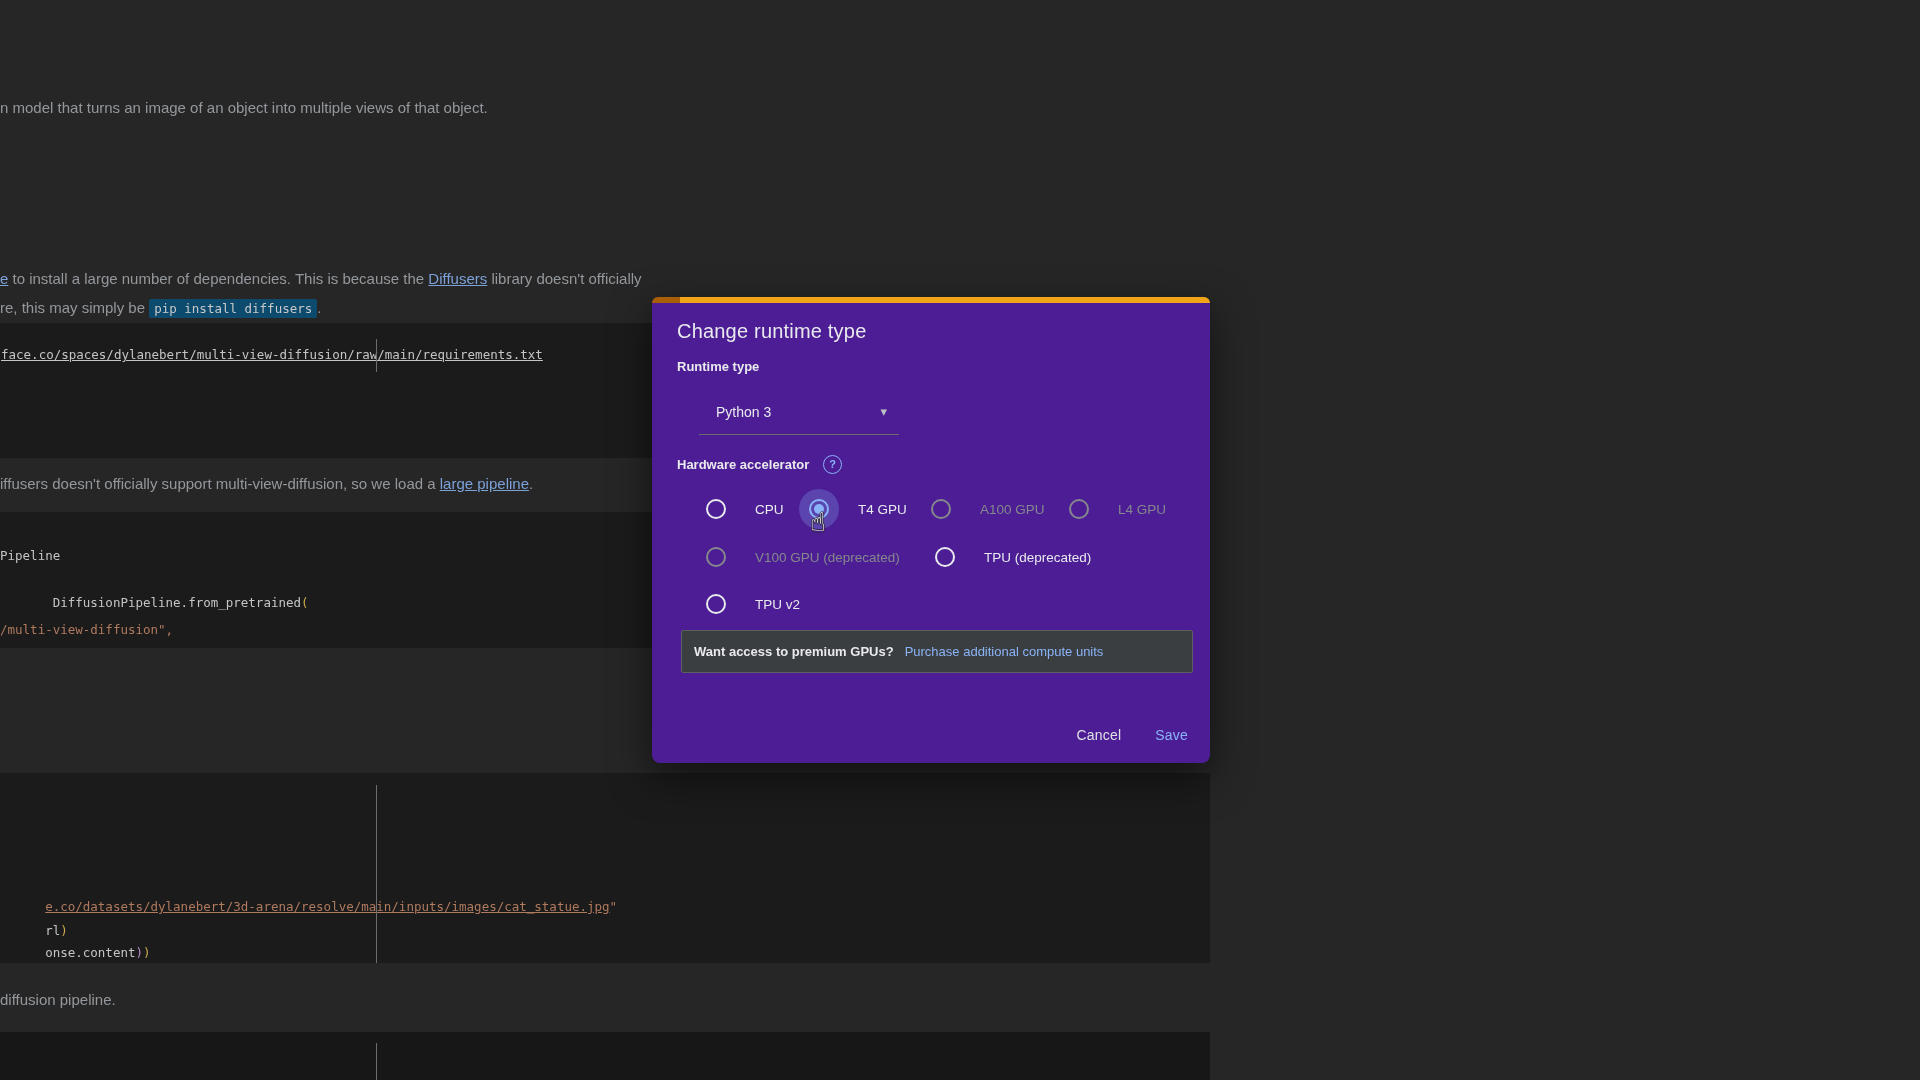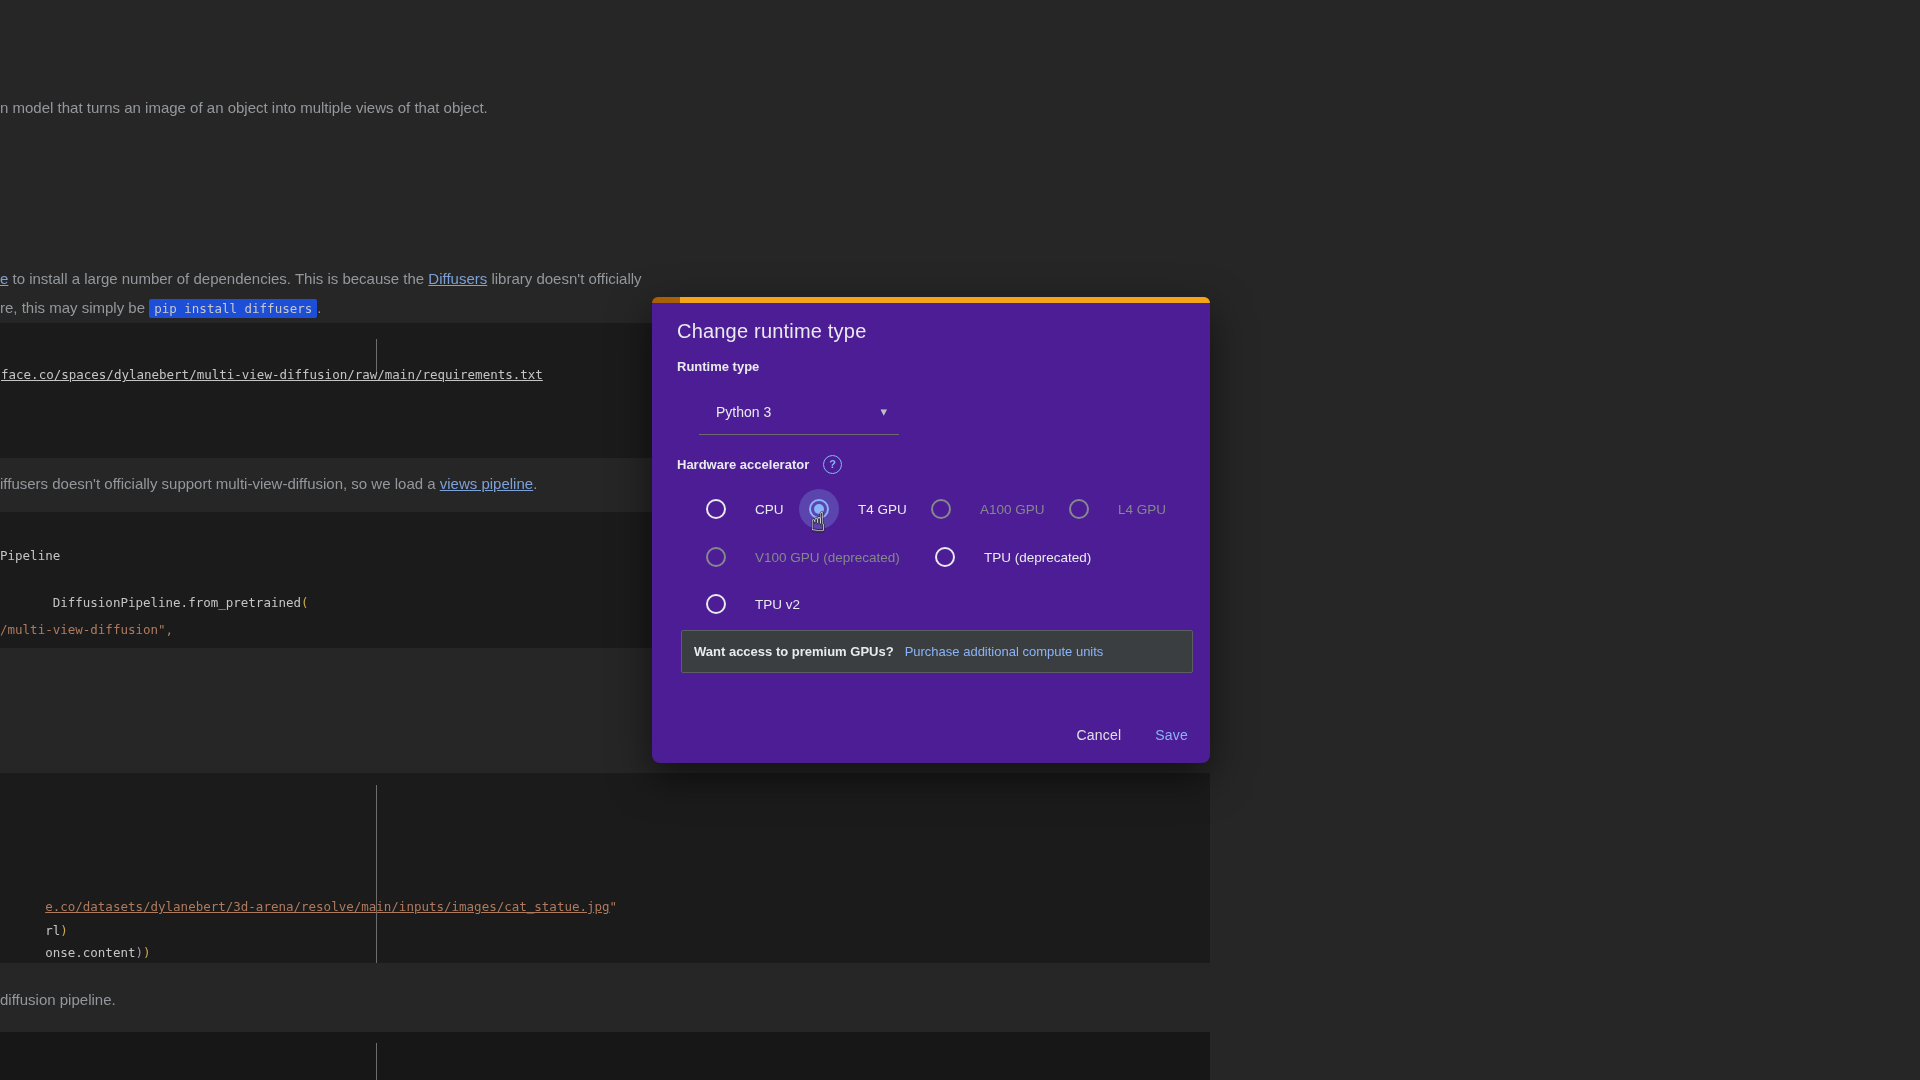--- a/index.html
+++ b/index.html
@@ -3,25 +3,25 @@
 <meta charset="utf-8">
 <style>
   * { margin:0; padding:0; box-sizing:border-box; }
   html,body { width:1920px; height:1080px; overflow:hidden; }
   body { background:#262626; font-family:"Liberation Sans", sans-serif; position:relative; }
 
   
   .md-text { position:absolute; font-size:15px; color:#94989c; white-space:nowrap; }
   .md-link { color:#7ca0d8; text-decoration:underline; }
   .inline-code { font-family:"DejaVu Sans Mono", monospace; font-size:12.5px; color:#c9c9c9;
-                 background:#1d4ed8; padding:2px 5px; border-radius:2px; }
+                 background:#0c4a6e; padding:2px 5px; border-radius:2px; }
   .code-cell { position:absolute; left:0; width:1210px; background:#1b1b1b; }
   .code-line { position:absolute; font-family:"DejaVu Sans Mono", monospace; font-size:12.5px;
                color:#c5c5c5; white-space:pre; }
-  .code-url { text-decoration:underline;margin-top:20px; }
+  .code-url { text-decoration:underline; }
   .code-string { color:#b07a5e; }
   .code-paren { color:#ccab4e; }
   .code-paren2 { color:#b98ac9; }
   .v-line { position:absolute; width:1px; background:#6d6d6d; }
 
   
   .dialog { position:absolute; left:652px; top:297px; width:558px; height:466px;
             background:#4c1d95; border-radius:8px; box-shadow:0 14px 40px rgba(0,0,0,.55); }
   .dlg-bar { position:absolute; left:0; top:0; width:100%; height:6px; border-radius:8px 8px 0 0;
              overflow:hidden; display:flex; }
@@ -79,21 +79,21 @@
   <div class="md-text" style="left:0; top:299px">
     <span>re, this may simply be </span><span class="inline-code">pip install diffusers</span><span>.</span>
   </div>
 
   <div class="code-cell" style="top:323px; height:135px">
     <div class="code-line code-url" style="left:1px; top:24px">face.co/spaces/dylanebert/multi-view-diffusion/raw/main/requirements.txt</div>
     <div class="v-line" style="left:376px; top:16px; height:33px"></div>
   </div>
 
   <div class="md-text" style="left:0; top:475px">
-    <span>iffusers doesn't officially support multi-view-diffusion, so we load a </span><span class="md-link">views pipeline</span><span>.</span>
+    <span>iffusers doesn't officially support multi-view-diffusion, so we load a </span><span class="md-link">large pipeline</span><span>.</span>
   </div>
 
   <div class="code-cell" style="top:512px; height:136px">
     <div class="code-line" style="left:0; top:36px">Pipeline</div>
     <div class="code-line" style="left:0; top:68px">
       <span> DiffusionPipeline.from_pretrained</span><span class="code-paren">(</span>
     </div>
     <div class="code-line code-string" style="left:0; top:110px">/multi-view-diffusion",</div>
   </div>
 

